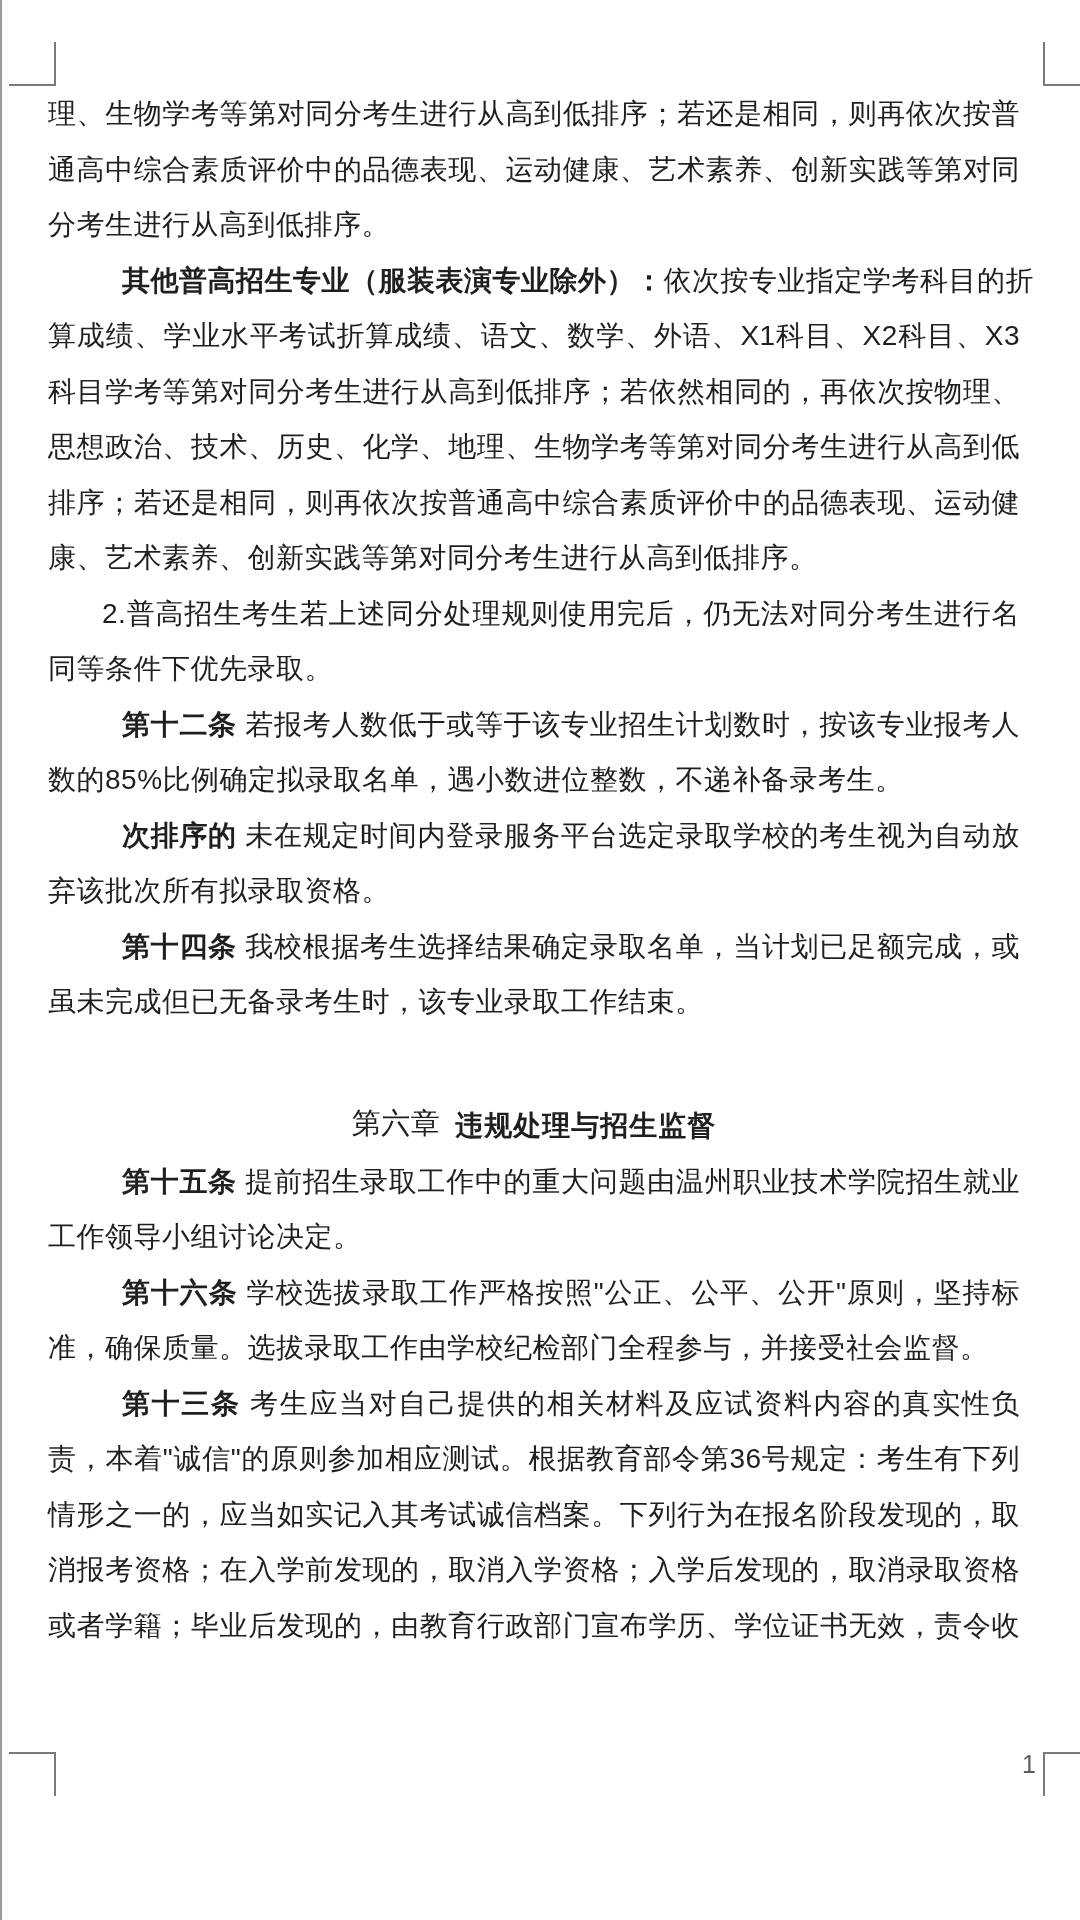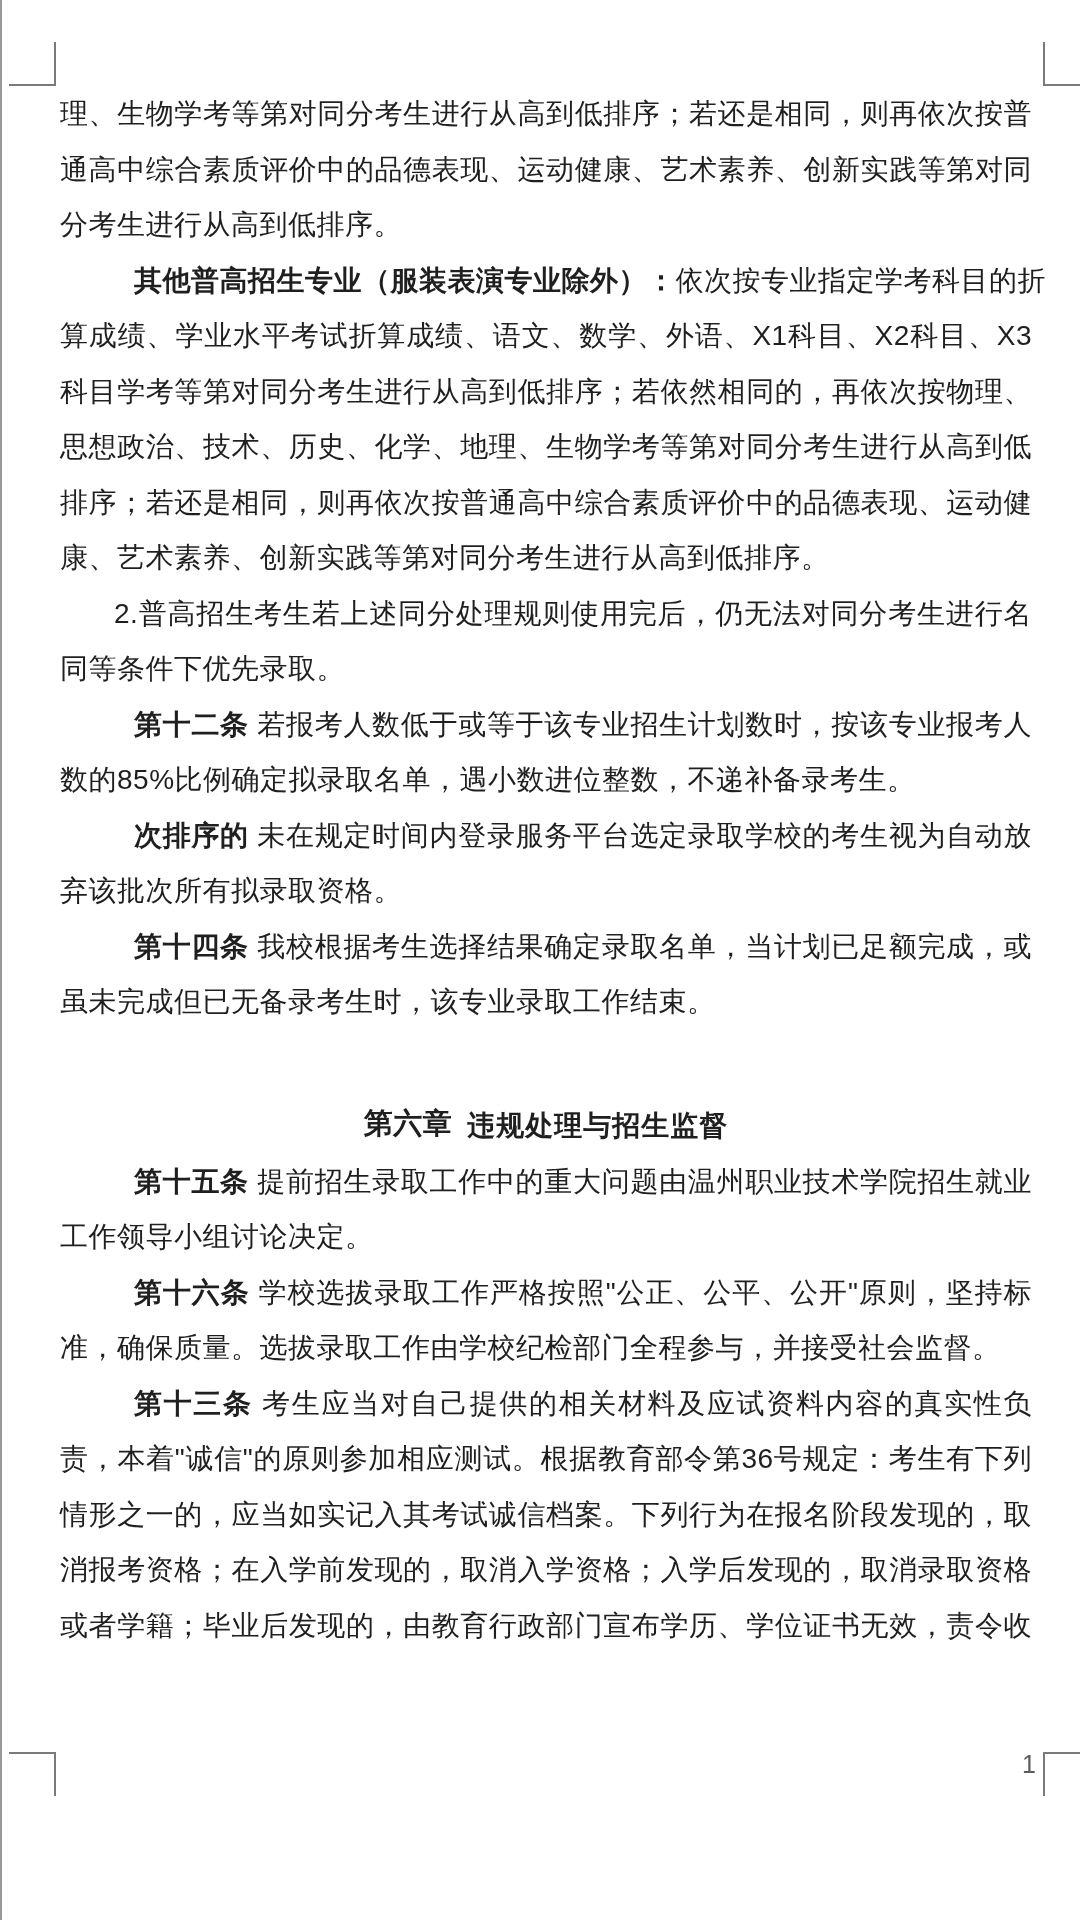--- a/index.html
+++ b/index.html
@@ -25,40 +25,40 @@
     background:var(--edge);
   }
   
   .crop{position:absolute;width:47px;height:44px;}
   .crop.tl{left:9px;top:42px;border-right:2px solid var(--crop);border-bottom:2px solid var(--crop);}
   .crop.tr{left:1043px;top:42px;width:37px;border-left:2px solid var(--crop);border-bottom:2px solid var(--crop);}
   .crop.bl{left:9px;top:1752px;border-right:2px solid var(--crop);border-top:2px solid var(--crop);}
   .crop.br{left:1043px;top:1752px;width:37px;border-left:2px solid var(--crop);border-top:2px solid var(--crop);}
 
   .content{
-    position:absolute;left:60px;top:86px;width:972px;
+    position:absolute;left:48px;top:86px;width:972px;
     font-size:28px;line-height:55.5px;
     letter-spacing:0.5px;
   }
   .line{
     text-align:justify;
     text-align-last:justify;
     white-space:nowrap;
     height:55.5px;
   }
   .line.last{text-align-last:left;}
   .line.ind{padding-left:54px;}
   .line b{font-weight:bold;margin-left:20px;}
   .heading{
     margin-top:62px;
     height:62px;line-height:62px;
     text-align:center;
     white-space:nowrap;
   }
-  .ch-prefix{font-size:29px;font-weight:700;margin-right:15px;vertical-align:2px;}
+  .ch-prefix{font-size:29px;font-weight:400;margin-right:15px;vertical-align:2px;}
   .ch-title{font-size:28px;font-weight:bold;letter-spacing:1px;}
   .page-number{
     position:absolute;left:1022px;top:1750px;
     font-size:25px;line-height:28px;color:var(--pagenum);
   }
 </style>
 </head>
 <body>
 
 <div class="page">

